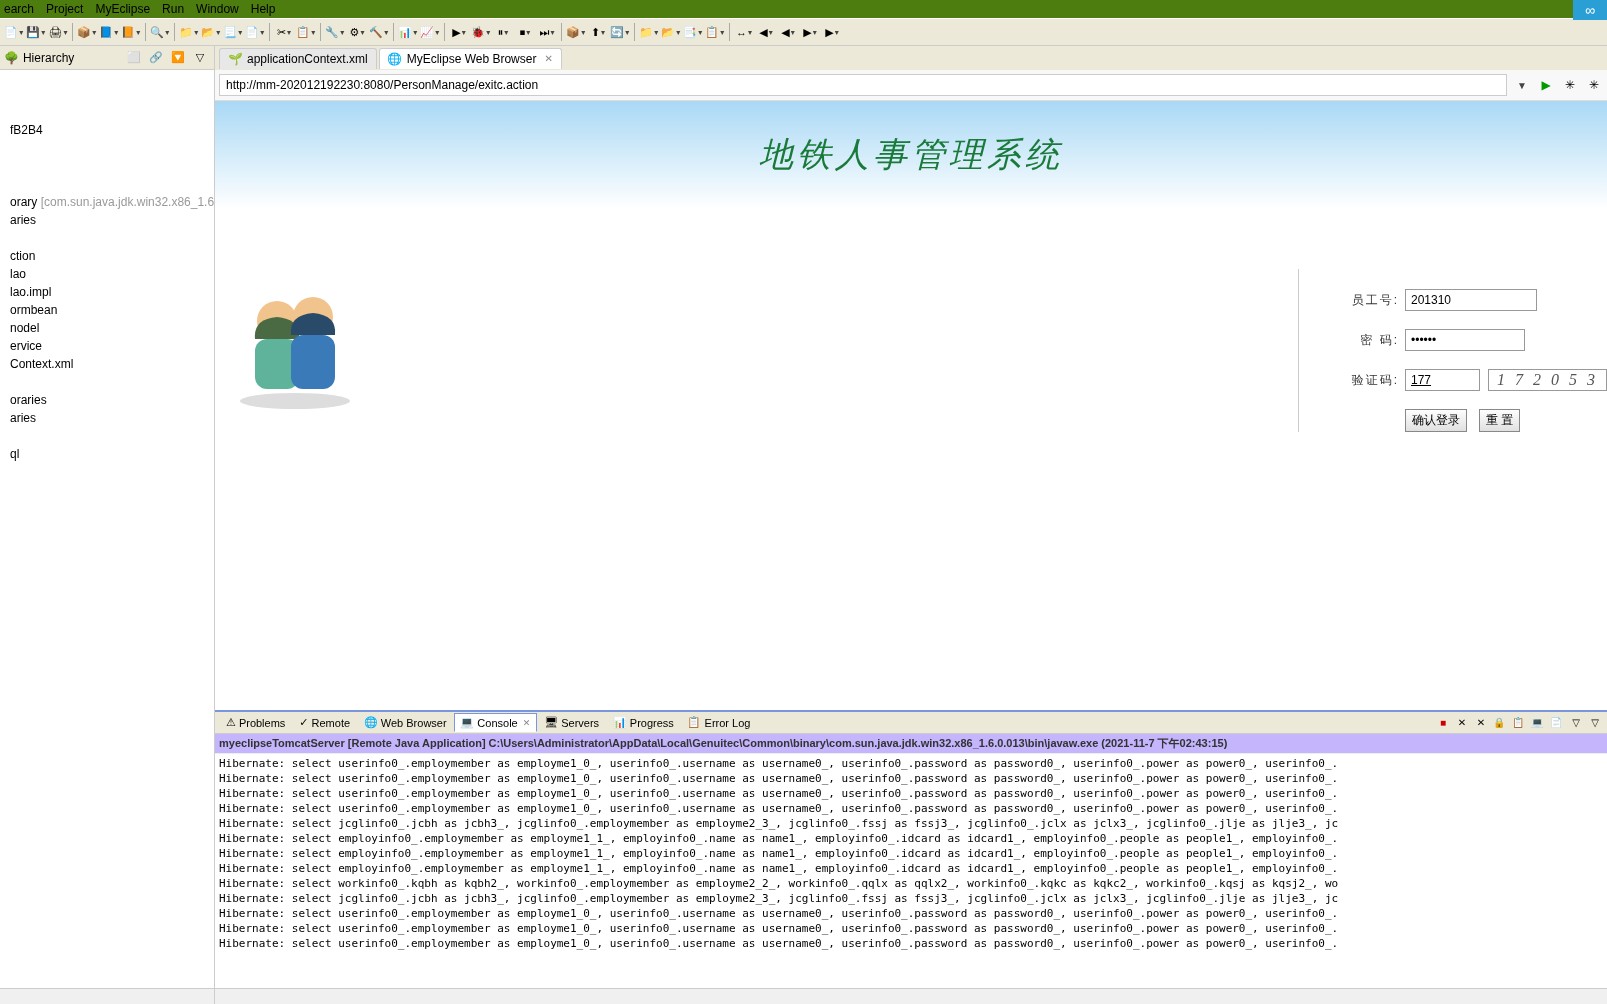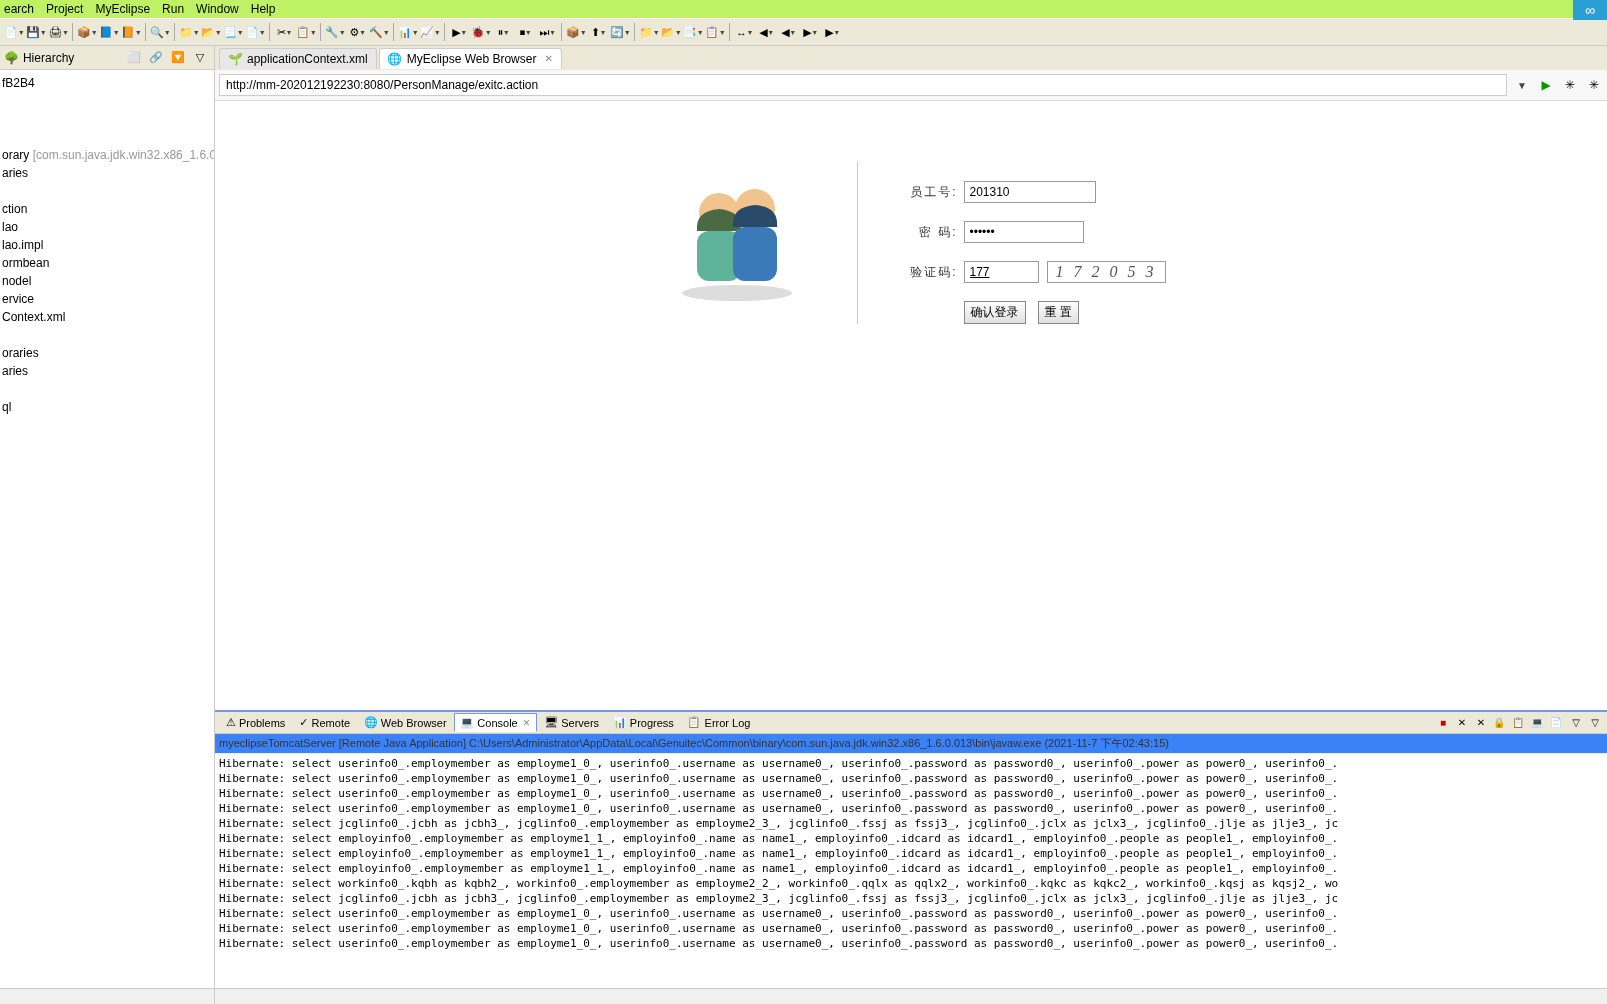--- a/index.html
+++ b/index.html
@@ -1,36 +1,36 @@
 <!DOCTYPE html>
 <html><head>
 <meta charset="utf-8">
 <style>
 * { box-sizing: border-box; margin: 0; padding: 0; }
 body { font-family: "Microsoft YaHei", Arial, sans-serif; font-size: 12px; background: #f0f0f0; overflow: hidden; width: 1607px; height: 1004px; }
 
 
-.menubar { display: flex; background: #bef264; padding: 2px 4px; height: 18px; align-items: center; }
+.menubar { display: flex; background: #4d7c0f; padding: 2px 4px; height: 18px; align-items: center; }
 .menubar span { margin-right: 12px; color: #000; cursor: default; }
 
 
 .toolbar { display: flex; align-items: center; background: #ece9d8; padding: 2px 4px; height: 28px; gap: 2px; border-top: 1px solid #fff; border-bottom: 1px solid #ccc; }
 .tb-btn { width: 20px; height: 20px; display: inline-flex; align-items: center; justify-content: center; font-size: 11px; }
 .tb-sep { width: 1px; height: 18px; background: #aaa; margin: 0 2px; }
 .tb-dd::after { content: "▾"; font-size: 8px; margin-left: 1px; color: #444; }
 
 
 .corner-badge { position: absolute; top: 0; right: 0; background: #2a9fd6; color: #fff; width: 34px; height: 20px; display: flex; align-items: center; justify-content: center; font-size: 14px; }
 
 
 .workspace { display: flex; height: calc(1004px - 46px); position: relative; }
 .left-pane { width: 215px; background: #fff; border-right: 1px solid #ccc; display: flex; flex-direction: column; }
 .left-header { display: flex; align-items: center; padding: 2px 4px; background: #ece9d8; height: 24px; justify-content: space-between; border-bottom: 1px solid #ccc; }
 .hierarchy-tab { display: flex; align-items: center; gap: 4px; font-size: 12px; }
-.left-content { flex: 1; padding: 4px 2px; overflow: hidden; font-size: 12px; line-height: 16px; }
+.left-content { flex: 1; padding: 4px 10px; overflow: hidden; font-size: 12px; line-height: 16px; margin-top: 47px; }
 .tree-item { white-space: nowrap; padding: 1px 0; }
 .tree-gray { color: #999; }
 .left-scroll { height: 16px; background: #f0f0f0; border-top: 1px solid #ccc; }
 
 .right-pane { flex: 1; display: flex; flex-direction: column; }
 
 
 .editor-tabs { display: flex; align-items: center; background: #ece9d8; height: 24px; padding: 0 4px; gap: 2px; }
 .etab { display: flex; align-items: center; gap: 4px; padding: 3px 8px; background: #fff; border: 1px solid #ccc; border-bottom: none; font-size: 12px; border-radius: 3px 3px 0 0; }
 .etab.inactive { background: #e8e8e8; }
@@ -39,21 +39,21 @@
 
 .url-bar { display: flex; align-items: center; padding: 4px; background: #f8f8f8; border-bottom: 1px solid #ddd; gap: 6px; }
 .url-input { flex: 1; padding: 3px 6px; border: 1px solid #ccc; font-size: 12px; background: #fff; }
 .url-dd { font-size: 10px; color: #444; padding: 0 4px; }
 .url-btn { width: 18px; height: 18px; display: inline-flex; align-items: center; justify-content: center; }
 
 
 .browser { flex: 1; background: #fff; display: flex; flex-direction: column; overflow: hidden; }
 .banner { height: 108px; background: linear-gradient(#a9d8f5, #d4ecfa, #fff); display: flex; align-items: center; justify-content: center; }
 .banner-title { font-family: "STXingkai", "KaiTi", cursive; font-size: 34px; color: #1a7a3a; font-style: italic; letter-spacing: 4px; }
-.login-area { flex: 1; display: flex; align-items: flex-start; justify-content: center; padding-top: 60px; gap: 40px; }
+.login-area { flex: 1; display: flex; align-items: flex-start; justify-content: space-between; padding-top: 60px; gap: 40px; }
 .login-img { width: 160px; height: 150px; display: flex; align-items: center; justify-content: center; }
 .login-form { border-left: 1px solid #ccc; padding-left: 50px; padding-top: 20px; }
 .form-row { display: flex; align-items: center; margin-bottom: 18px; font-size: 12px; }
 .form-label { width: 50px; text-align: right; margin-right: 6px; color: #333; letter-spacing: 2px; }
 .form-input { border: 1px solid #999; padding: 3px 5px; font-size: 12px; }
 .form-input.emp { width: 132px; }
 .form-input.pwd { width: 120px; }
 .form-input.cap { width: 75px; text-decoration: underline; }
 .captcha-img { margin-left: 8px; background: #fff; border: 1px solid #999; padding: 1px 8px; font-family: serif; font-style: italic; font-size: 16px; letter-spacing: 3px; color: #555; }
 .btn-row { display: flex; gap: 12px; margin-left: 56px; }
@@ -61,21 +61,21 @@
 
 
 .bottom-panel { border-top: 2px solid #7a96df; background: #fff; display: flex; flex-direction: column; height: 294px; }
 .bp-tabs { display: flex; align-items: center; background: #ece9d8; height: 22px; padding: 0 4px; border-bottom: 1px solid #ccc; }
 .bp-tab { display: flex; align-items: center; gap: 3px; padding: 2px 6px; font-size: 11px; border: 1px solid transparent; }
 .bp-tab.active { background: #fff; border: 1px solid #7a96df; border-bottom: 1px solid #fff; }
 .bp-tab .x { color: #888; font-size: 9px; margin-left: 2px; }
 .bp-actions { margin-left: auto; display: flex; gap: 3px; align-items: center; }
 .bp-act { width: 16px; height: 16px; display: inline-flex; align-items: center; justify-content: center; font-size: 10px; }
 .bp-stop { color: #c00; }
-.bp-subtitle { padding: 2px 4px; font-size: 11px; color: #333; background: #3b82f6; border-bottom: 1px solid #eee; white-space: nowrap; overflow: hidden; }
+.bp-subtitle { padding: 2px 4px; font-size: 11px; color: #333; background: #c4b5fd; border-bottom: 1px solid #eee; white-space: nowrap; overflow: hidden; font-weight: bold; }
 .bp-content { flex: 1; font-family: Consolas, monospace; font-size: 11px; line-height: 15px; padding: 2px 4px; overflow: hidden; white-space: nowrap; }
 .bp-content div { white-space: nowrap; overflow: hidden; }
 .bp-scroll { height: 16px; background: #f0f0f0; border-top: 1px solid #ccc; }
 
 
 .people-svg { width: 140px; height: 130px; }
 </style>
 </head>
 <body>
 
@@ -191,20 +191,23 @@
       </div>
     <div class="url-bar">
       <input class="url-input" value="http://mm-202012192230:8080/PersonManage/exitc.action" style="">
       <span class="url-dd">▼</span>
       <span class="url-btn" style="color:#090">▶</span>
       <span class="url-btn">✳</span>
       <span class="url-btn">✳</span>
     </div>
 
     <div class="browser">
+      <div class="banner">
+        <div class="banner-title">地铁人事管理系统</div>
+      </div>
       <div class="login-area">
         <div class="login-img">
           <svg class="people-svg" viewBox="0 0 140 130">
             <ellipse cx="70" cy="122" rx="55" ry="8" fill="#ddd"></ellipse>
             <circle cx="52" cy="42" r="20" fill="#f2c48d"></circle>
             <path d="M30 60 Q28 40 52 38 Q76 40 74 60" fill="#4a6a44"></path>
             <rect x="30" y="60" width="44" height="50" rx="12" fill="#5fb39a"></rect>
             <circle cx="88" cy="38" r="20" fill="#f2c48d"></circle>
             <path d="M66 56 Q64 36 88 34 Q112 36 110 56" fill="#2a4a6a"></path>
             <rect x="66" y="56" width="44" height="54" rx="12" fill="#3a7ab8"></rect>

